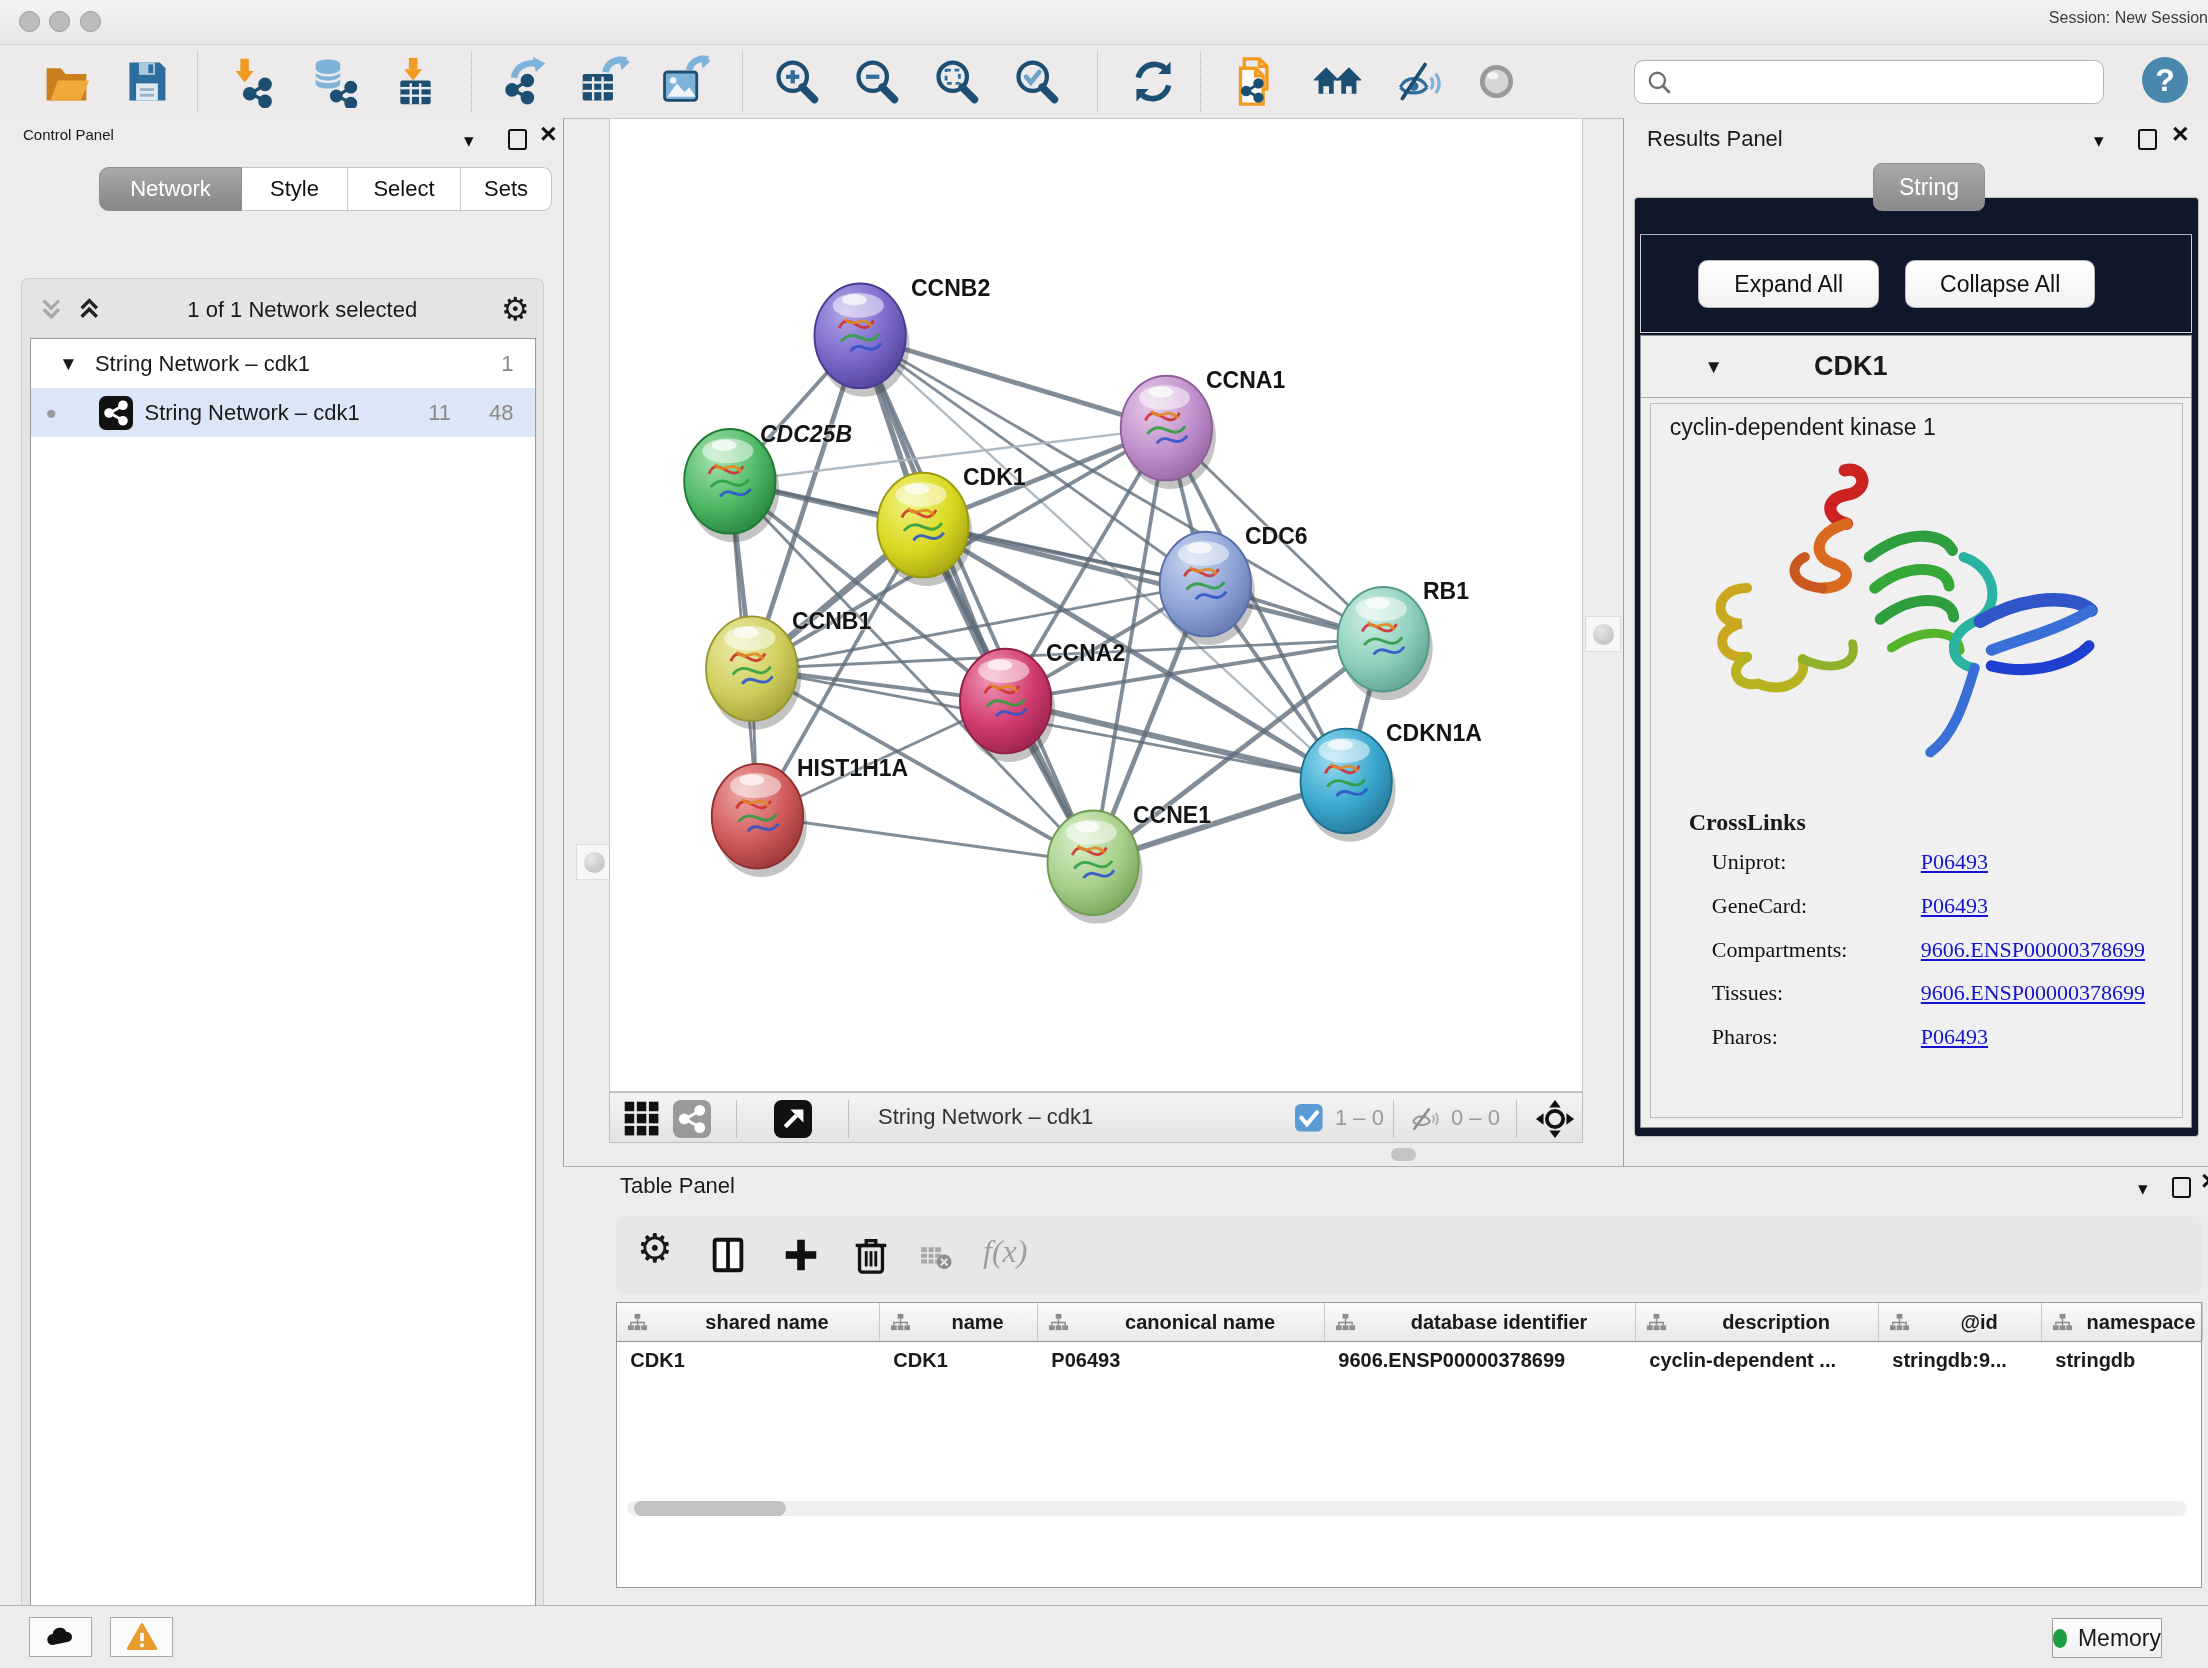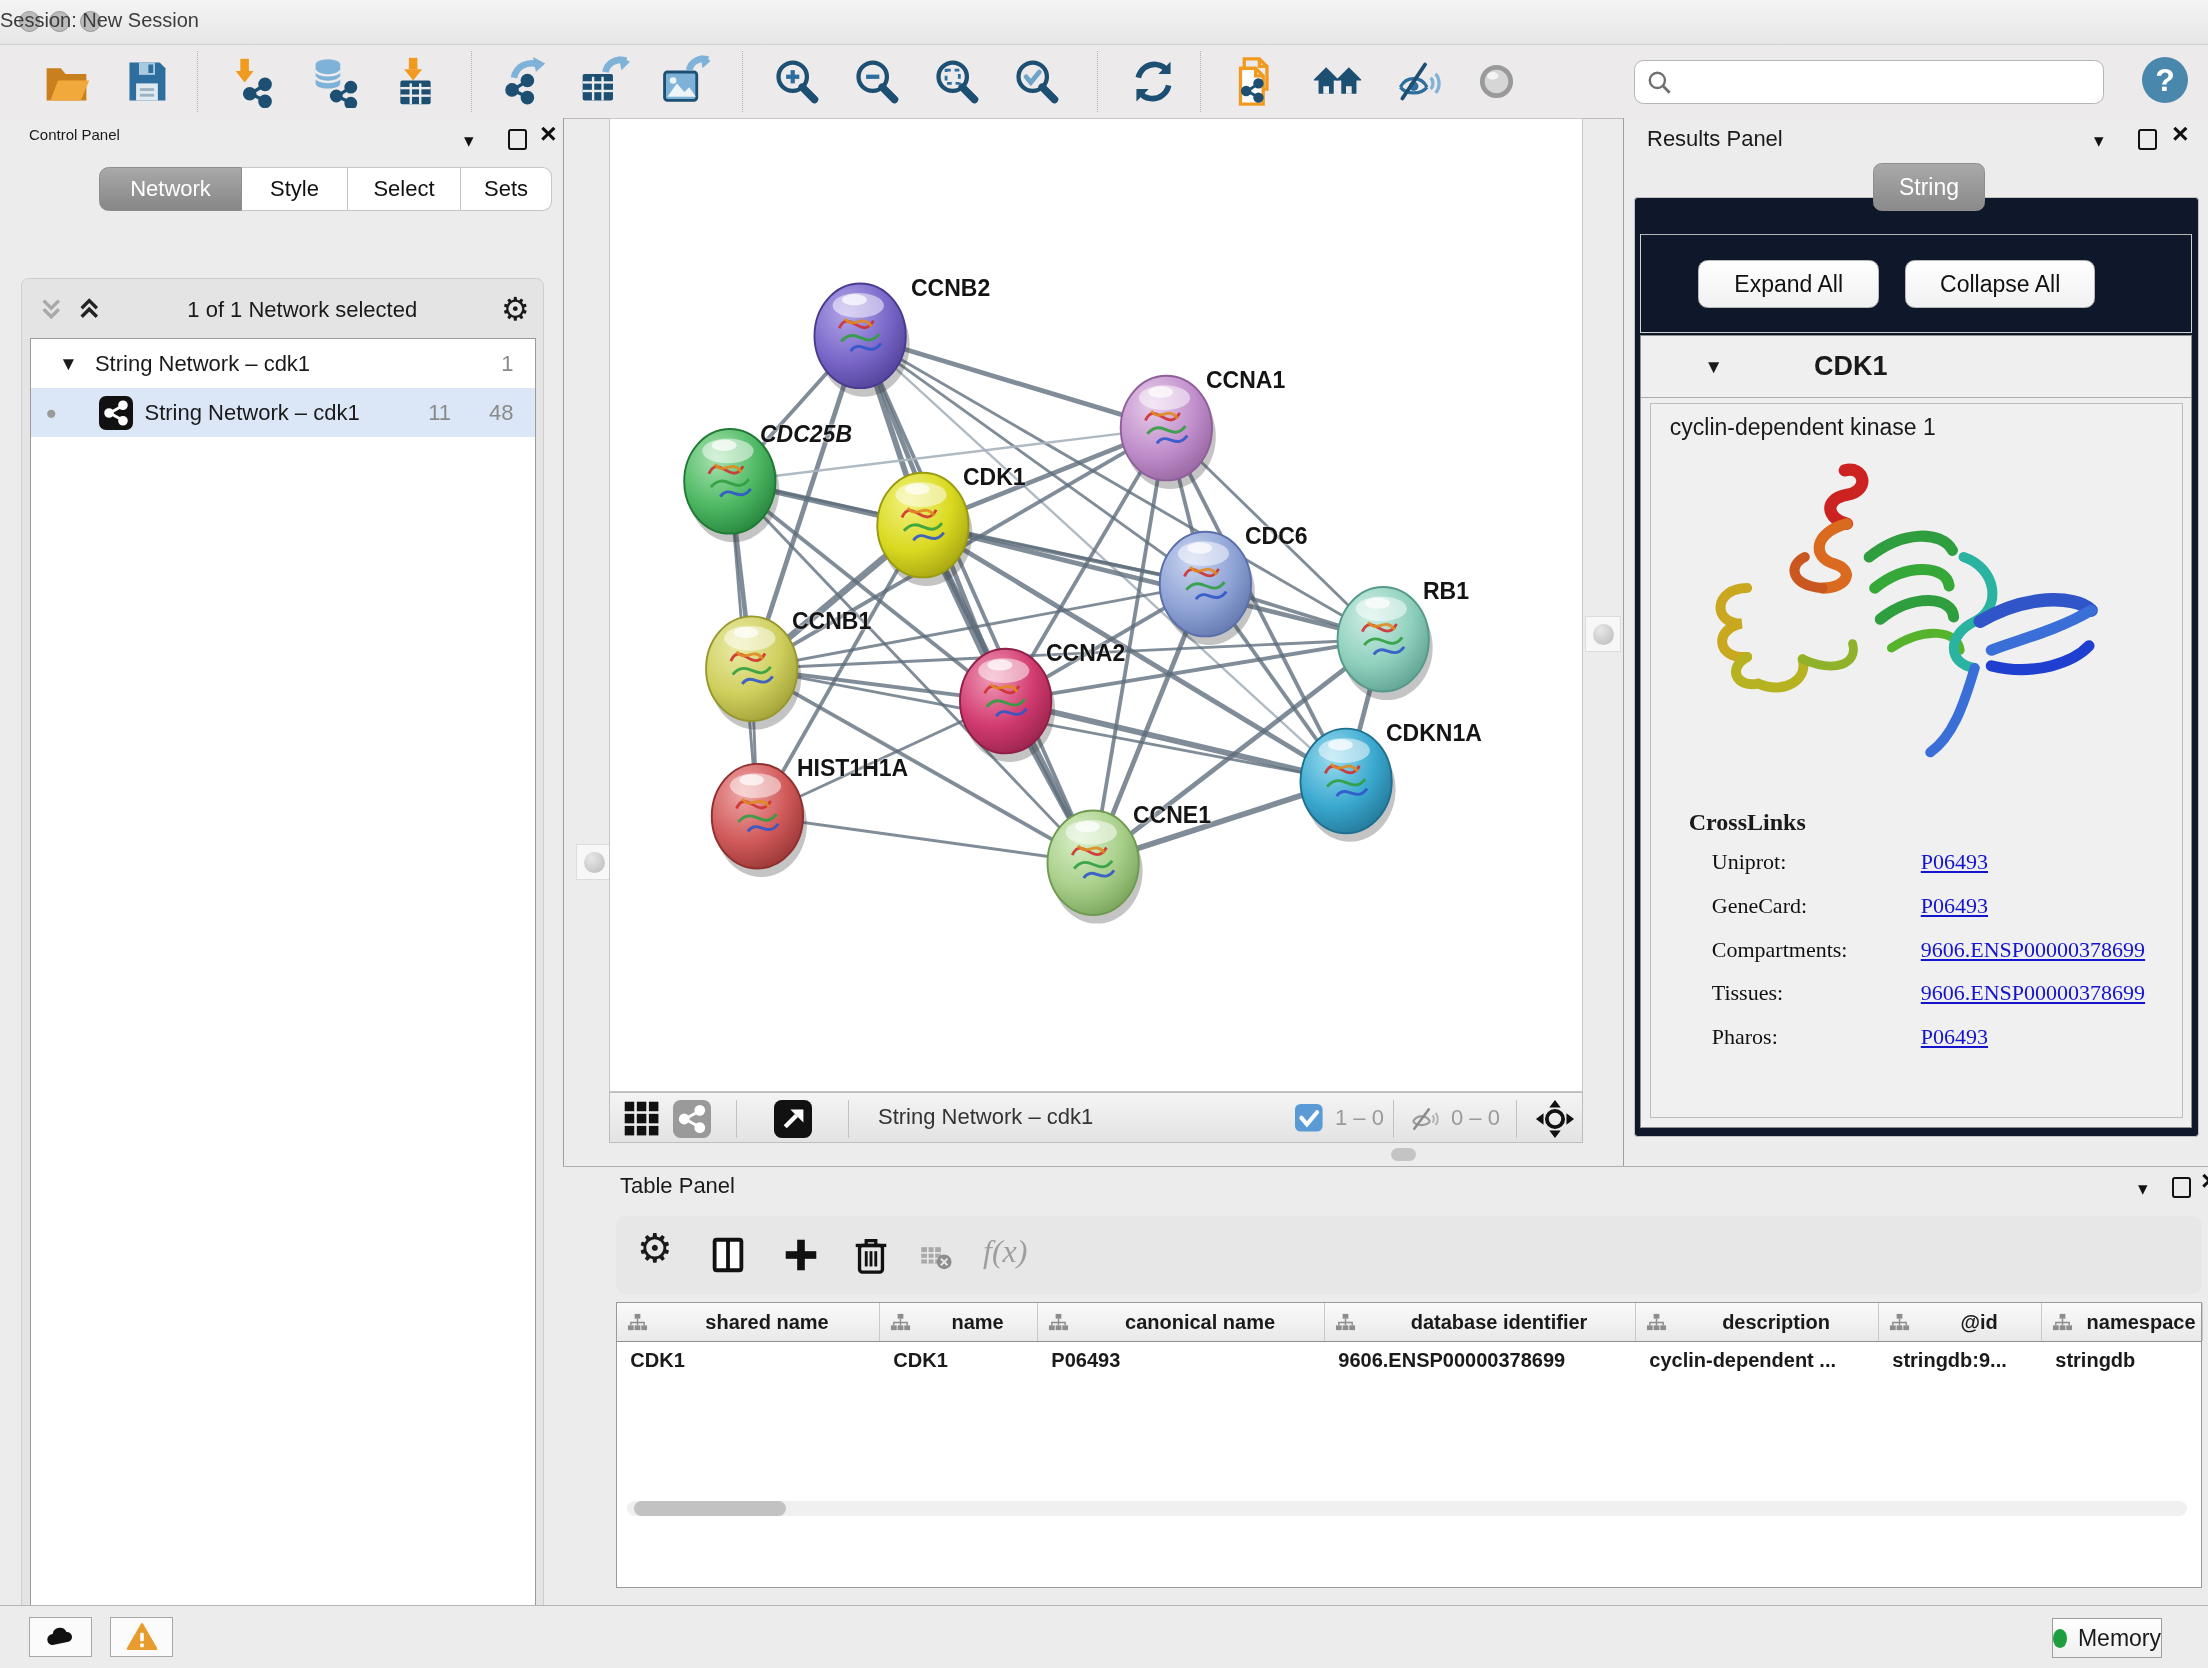--- a/index.html
+++ b/index.html
@@ -3,21 +3,21 @@
 <meta charset="utf-8">
 <style>
   html,body{margin:0;padding:0;background:#d8d8d8;}
   #app{position:relative;width:2208px;height:1668px;background:#ececec;
        font-family:"Liberation Sans","DejaVu Sans",sans-serif;color:#1a1a1a;overflow:hidden;}
   .abs{position:absolute;}
   
   #titlebar{left:0;top:0;width:2208px;height:44px;background:linear-gradient(#f4f4f4,#e6e6e6);
             border-bottom:1px solid #cfcfcf;}
   .traffic{width:19px;height:19px;border-radius:50%;background:#bcbcbc;border:1px solid #979797;top:11.4px;}
-  #win-title{width:100%;top:8.6px;text-align:left;font-size:20px;color:#3c3c3c;}
+  #win-title{width:100%;top:8.6px;text-align:right;font-size:16px;color:#3c3c3c;}
   
   #toolbar{left:0;top:45px;width:2208px;height:73px;background:#eceaea;border-bottom:1px solid #bcbcbc;}
   .tb-icon{width:53px;height:53px;top:9.5px;cursor:pointer;}
   .tb-icon svg{width:100%;height:100%;}
   .tb-sep{width:0;top:5.7px;height:61px;border-left:1.9px dotted #b2b2b2;}
   #search-box{left:1634px;top:15px;width:468px;height:42px;background:#fff;border:1.9px solid #b5b5b5;
               border-radius:9.5px;display:flex;align-items:center;}
   #search-box svg{width:28.5px;height:28.5px;margin-left:9.5px;}
   #search-input{border:none;outline:none;flex:1;font-size:21px;background:transparent;height:34px;}
   #help-btn{left:2142px;top:12.4px;width:46px;height:46px;border-radius:50%;background:#4a87ad;
@@ -260,21 +260,21 @@
           <line x1="12" y1="46" x2="36" y2="10" stroke="#1d4f72" stroke-width="4" stroke-linecap="round"></line>
           <path d="M42 24c3 3 3 9 0 12M47 20c5 5 5 15 0 20" stroke="#7fb2d9" stroke-width="3.5" fill="none"></path>
         </svg></div>
       <div class="abs tb-icon" style="left: 1470px;"><svg viewBox="0 0 56 56">
           <circle cx="28" cy="28" r="15" fill="#d6d6d6" stroke="#9a9a9a" stroke-width="5"></circle>
           <ellipse cx="24" cy="22" rx="6" ry="4" fill="#f4f4f4"></ellipse>
         </svg></div>
     </div>
 
   <div id="control-panel" class="abs">
-    <div class="abs" style="left:29px;top:7.6px;">Control Panel</div>
+    <div class="abs" style="left:23px;top:7.6px;">Control Panel</div>
     <div class="abs" style="left:464px;top:11.4px;"><span class="mini-triangle">▾</span></div>
     <div class="abs" style="left:508px;top:11.4px;"><span class="mini-float"></span></div>
     <div class="abs" style="left:540px;top:5.7px;"><span class="mini-close">×</span></div>
     <div class="abs seg-tabs" id="cp-tabs" style="left:68px;top:49px;margin-left:31px;">
         <div class="seg-tab sel" style="width: 141px;">Network</div>
         <div class="seg-tab" style="width: 105px;">Style</div>
         <div class="seg-tab" style="width: 112px;">Select</div>
         <div class="seg-tab" style="width: 90px;">Sets</div>
       </div>
     <div id="net-list-box" class="abs">

